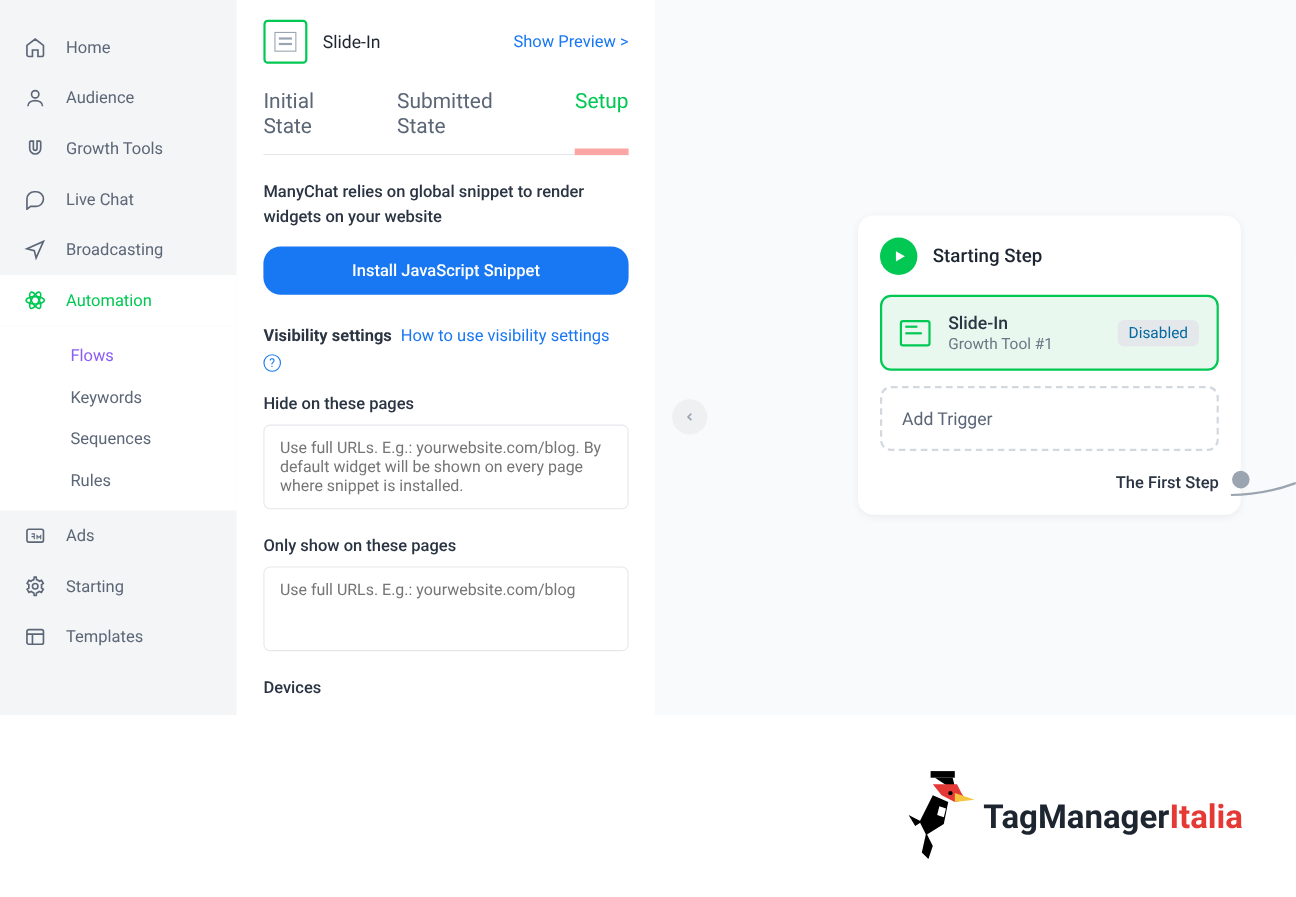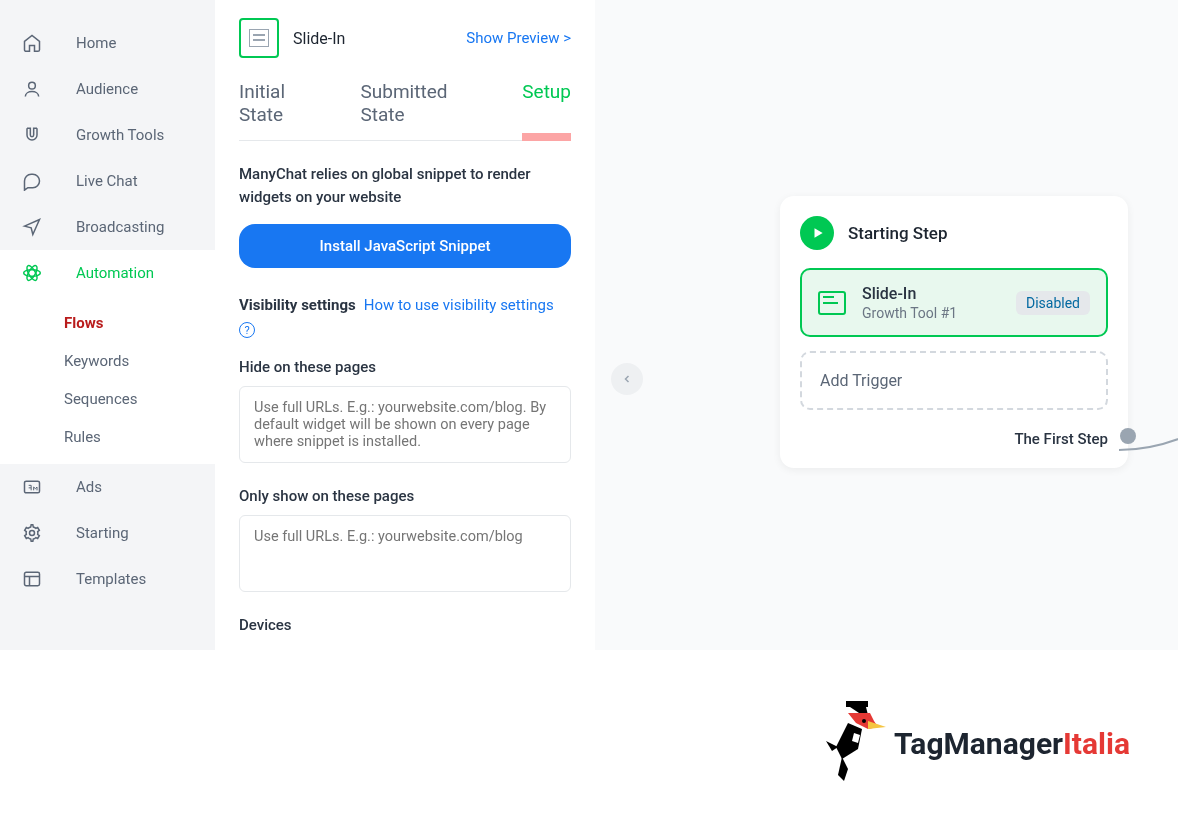--- a/index.html
+++ b/index.html
@@ -1,37 +1,37 @@
 <!DOCTYPE html>
 <html><head>
 <meta charset="utf-8">
 <style>
 *{margin:0;padding:0;box-sizing:border-box;font-family:-apple-system,BlinkMacSystemFont,"Segoe UI",Roboto,Helvetica,Arial,sans-serif}
 body{background:#fff;width:1178px;height:815px;overflow:hidden;position:relative}
 .app{display:flex;height:650px}
 .sidebar{width:215px;background:#f4f5f7;height:100%;padding-top:20px}
-.nav-item{display:flex;align-items:center;gap:34px;padding:13px 22px;cursor:pointer;color:#5b6676;font-size:15px}
+.nav-item{display:flex;align-items:center;gap:18px;padding:13px 22px;cursor:pointer;color:#5b6676;font-size:15px}
 .nav-item.active{color:#00c853;background:#fff}
 .nav-icon{width:20px;height:20px;display:flex;align-items:center;justify-content:center;flex-shrink:0}
 .nav-sub{background:#fff;padding:8px 0}
 .nav-sub-item{padding:10px 22px 10px 64px;color:#5b6676;font-size:15px;cursor:pointer}
-.nav-sub-item.active{color:#b91c1c;font-weight:700}
+.nav-sub-item.active{color:#8b5cf6;font-weight:400}
 .panel{width:380px;background:#fff;padding:0 24px;border-right:0;height:100%;overflow-y:auto}
 .panel-header{display:flex;align-items:center;justify-content:space-between;padding:18px 0 22px}
 .panel-header-left{display:flex;align-items:center;gap:14px}
 .slidein-icon{width:40px;height:40px;border:2px solid #00c853;border-radius:4px;display:flex;align-items:center;justify-content:center}
 .slidein-icon-inner{width:20px;height:18px;border:1.5px solid #9aa5b1;position:relative}
 .slidein-icon-inner::before,.slidein-icon-inner::after{content:"";position:absolute;left:3px;right:3px;height:1.5px;background:#9aa5b1}
 .slidein-icon-inner::before{top:4px}
 .slidein-icon-inner::after{top:9px}
 .slidein-title{font-size:16px;color:#1d2530}
 .show-preview{color:#1877f2;font-size:15px;cursor:pointer}
 .tabs{display:flex;gap:28px;border-bottom:1px solid #e5e8eb}
 .tab{padding:0 0 14px;color:#5b6676;font-size:19px;cursor:pointer}
-.tab.active{color:#00c853;border-bottom:8px solid #fca5a5;margin-bottom:-1px}
+.tab.active{color:#00c853;border-bottom:6px solid #fca5a5;margin-bottom:-1px}
 .section-text{color:#2a3442;font-size:15px;line-height:1.5;margin-top:22px;font-weight:500}
 .btn-primary{width:100%;background:#1877f2;color:#fff;border:none;border-radius:16px;padding:13px;font-size:15px;cursor:pointer;margin-top:16px;font-weight:500}
 .vis-row{display:flex;align-items:center;gap:8px;margin-top:28px;flex-wrap:wrap}
 .vis-title{color:#2a3442;font-size:15px;font-weight:700}
 .vis-link{color:#1877f2;font-size:15px;cursor:pointer}
 .q-icon{width:16px;height:16px;border:1.5px solid #1877f2;border-radius:50%;color:#1877f2;font-size:11px;display:inline-flex;align-items:center;justify-content:center}
 .field-label{color:#2a3442;font-size:15px;margin-top:20px;font-weight:500}
 .textarea{width:100%;border:1px solid #e5e8eb;border-radius:6px;padding:12px 14px;font-size:14.5px;color:#9aa5b1;margin-top:10px;resize:none;font-family:inherit}
 .radio-group{margin-top:14px}
 .radio-item{display:flex;align-items:center;gap:24px;padding:6px 0;cursor:pointer}

